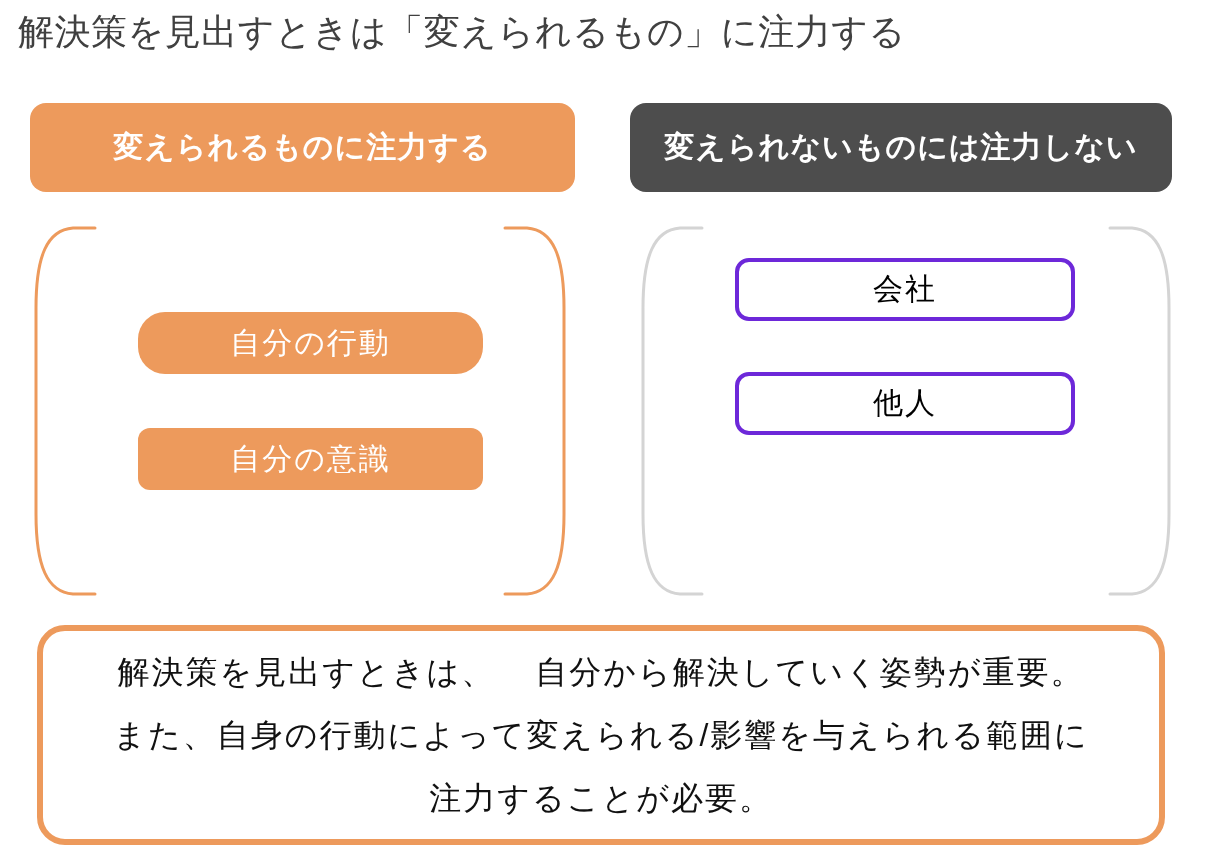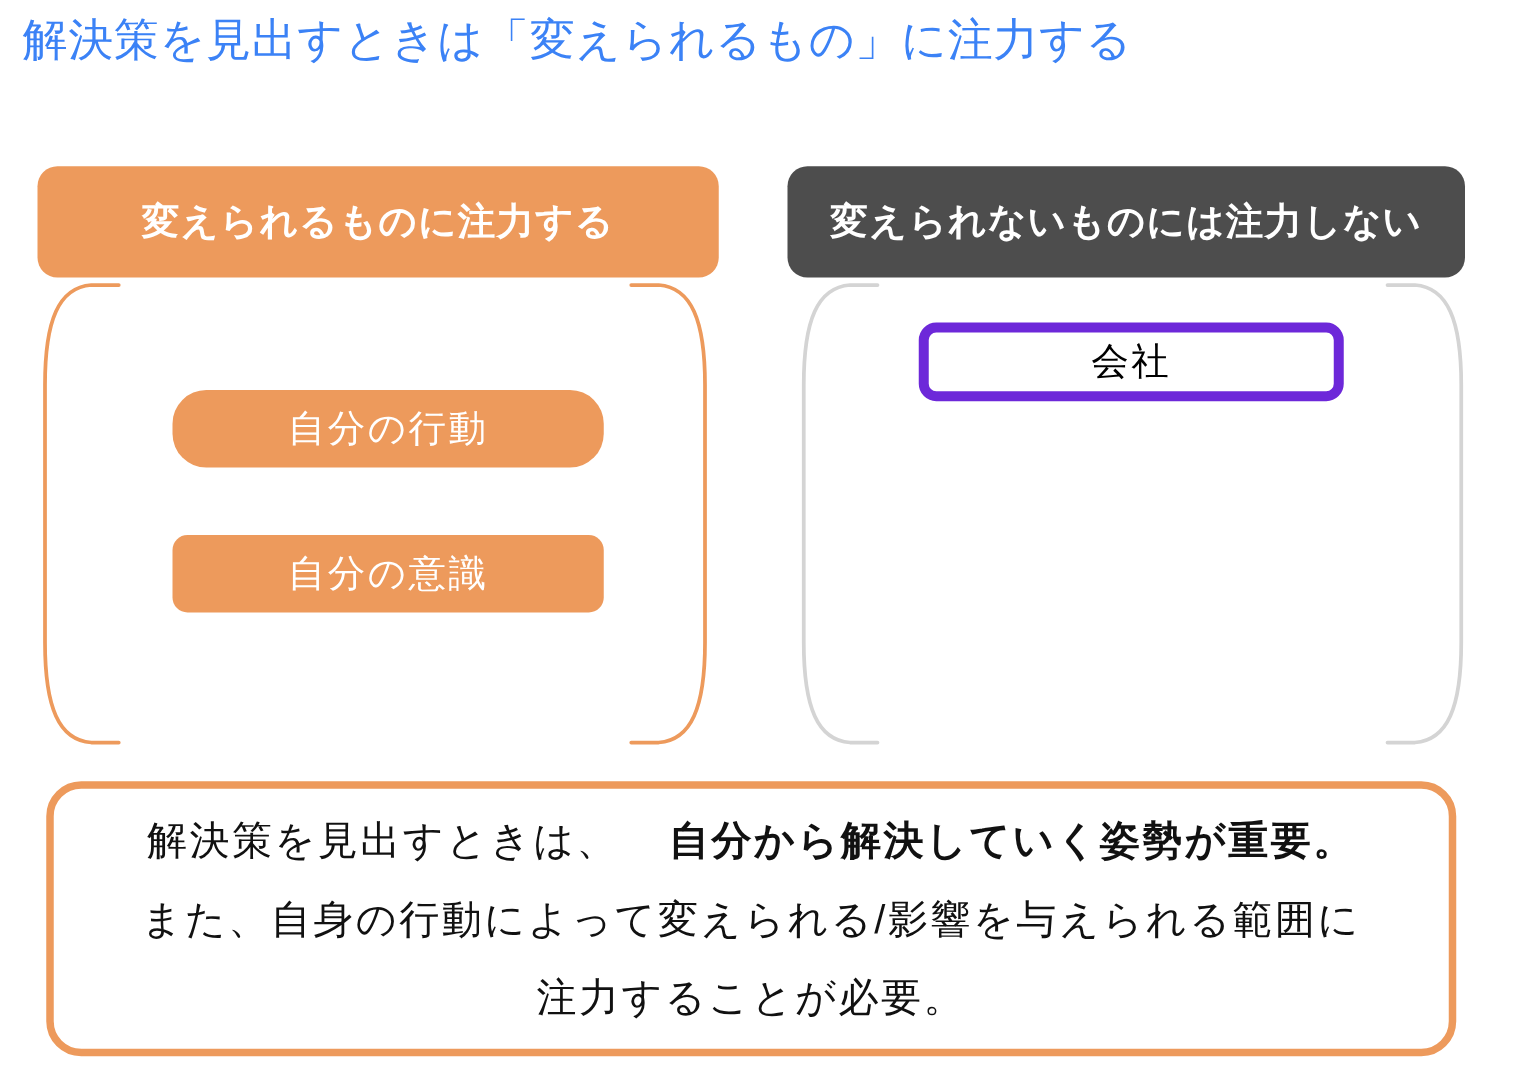--- a/index.html
+++ b/index.html
@@ -1,27 +1,27 @@
 <!DOCTYPE html>
 <html><head>
 <meta charset="utf-8">
 <style>
   html,body { margin:0; padding:0; background:#ffffff; }
   .canvas {
     position:relative; width:1213px; height:865px; background:#ffffff;
     font-family:"Liberation Sans", sans-serif; overflow:hidden;
   }
   .title {
-    position:absolute; left:18px; top:8px; font-size:36px; color:#3b82f6;
+    position:absolute; left:18px; top:8px; font-size:36px; color:#404040;
     letter-spacing:0.5px; white-space:nowrap;
   }
   .header {
     position:absolute; top:103px; height:89px; border-radius:16px;
     display:flex; align-items:center; justify-content:center;
-    color:#ffffff; font-weight:bold; font-size:30px; letter-spacing:1px;margin-top:30px;
+    color:#ffffff; font-weight:bold; font-size:30px; letter-spacing:1px;
   }
   .header-orange { left:30px;  width:545px; background:#ED9A5C; }
   .header-dark   { left:630px; width:542px; background:#4D4D4D; }
 
   .bracket { position:absolute; top:226px; width:64px; height:370px; }
   .bk-orange-open  { left:33px; }
   .bk-orange-close { left:503px; }
   .bk-gray-open    { left:640px; }
   .bk-gray-close   { left:1108px; }
 
@@ -29,39 +29,39 @@
     position:absolute; left:138px; width:345px; height:62px;
     background:#ED9A5C; border-radius:12px;
     display:flex; align-items:center; justify-content:center;
     color:#ffffff; font-size:30px; letter-spacing:2px;
   }
   .obox1 { top:312px;border-radius:27px; }
   .obox2 { top:428px;align-items:center; }
 
   .wbox {
     position:absolute; left:735px; width:340px; height:63px; box-sizing:border-box;
-    background:#ffffff; border:8px solid #6d28d9; border-radius:14px;
+    background:#ffffff; border:4px solid #6d28d9; border-radius:14px;
     display:flex; align-items:center; justify-content:center;
     color:#000000; font-size:30px; letter-spacing:2px;
   }
   .wbox1 { top:258px; }
   .wbox2 { top:372px; }
   .wbox3 { top:490px; }
 
   .summary {
     position:absolute; left:37px; top:625px; width:1128px; height:220px;
     box-sizing:border-box; border:6px solid #ED9A5C; border-radius:28px;
     background:#ffffff;
     display:flex; flex-direction:column; justify-content:center; align-items:center;
   }
   .sline {
     font-size:32px; color:#111111; line-height:63px; letter-spacing:2px;
     text-align:center; white-space:nowrap;
   }
-  .sline .b { font-weight:bold;margin-left:40px; }
+  .sline .b { font-weight:normal;margin-left:40px; }
 </style>
 </head>
 <body>
 
 <div class="canvas">
 
   <div class="title">解決策を見出すときは「変えられるもの」に注力する</div>
 
   <div class="header header-orange">
     <span>変えられるものに注力する</span>
@@ -88,20 +88,23 @@
   <div class="obox obox1">
     <span>自分の行動</span>
   </div>
   <div class="obox obox2">
     <span>自分の意識</span>
   </div>
 
   <div class="wbox wbox1">
     <span>会社</span>
   </div>
+  <div class="wbox wbox2">
+    <span>他人</span>
+  </div>
 
   <div class="summary">
     <div class="sline">
       <span>解決策を見出すときは、</span><span class="b">自分から解決していく姿勢が重要。</span>
     </div>
     <div class="sline">また、自身の行動によって変えられる/影響を与えられる範囲に</div>
     <div class="sline">注力することが必要。</div>
   </div>
 
 </div>

